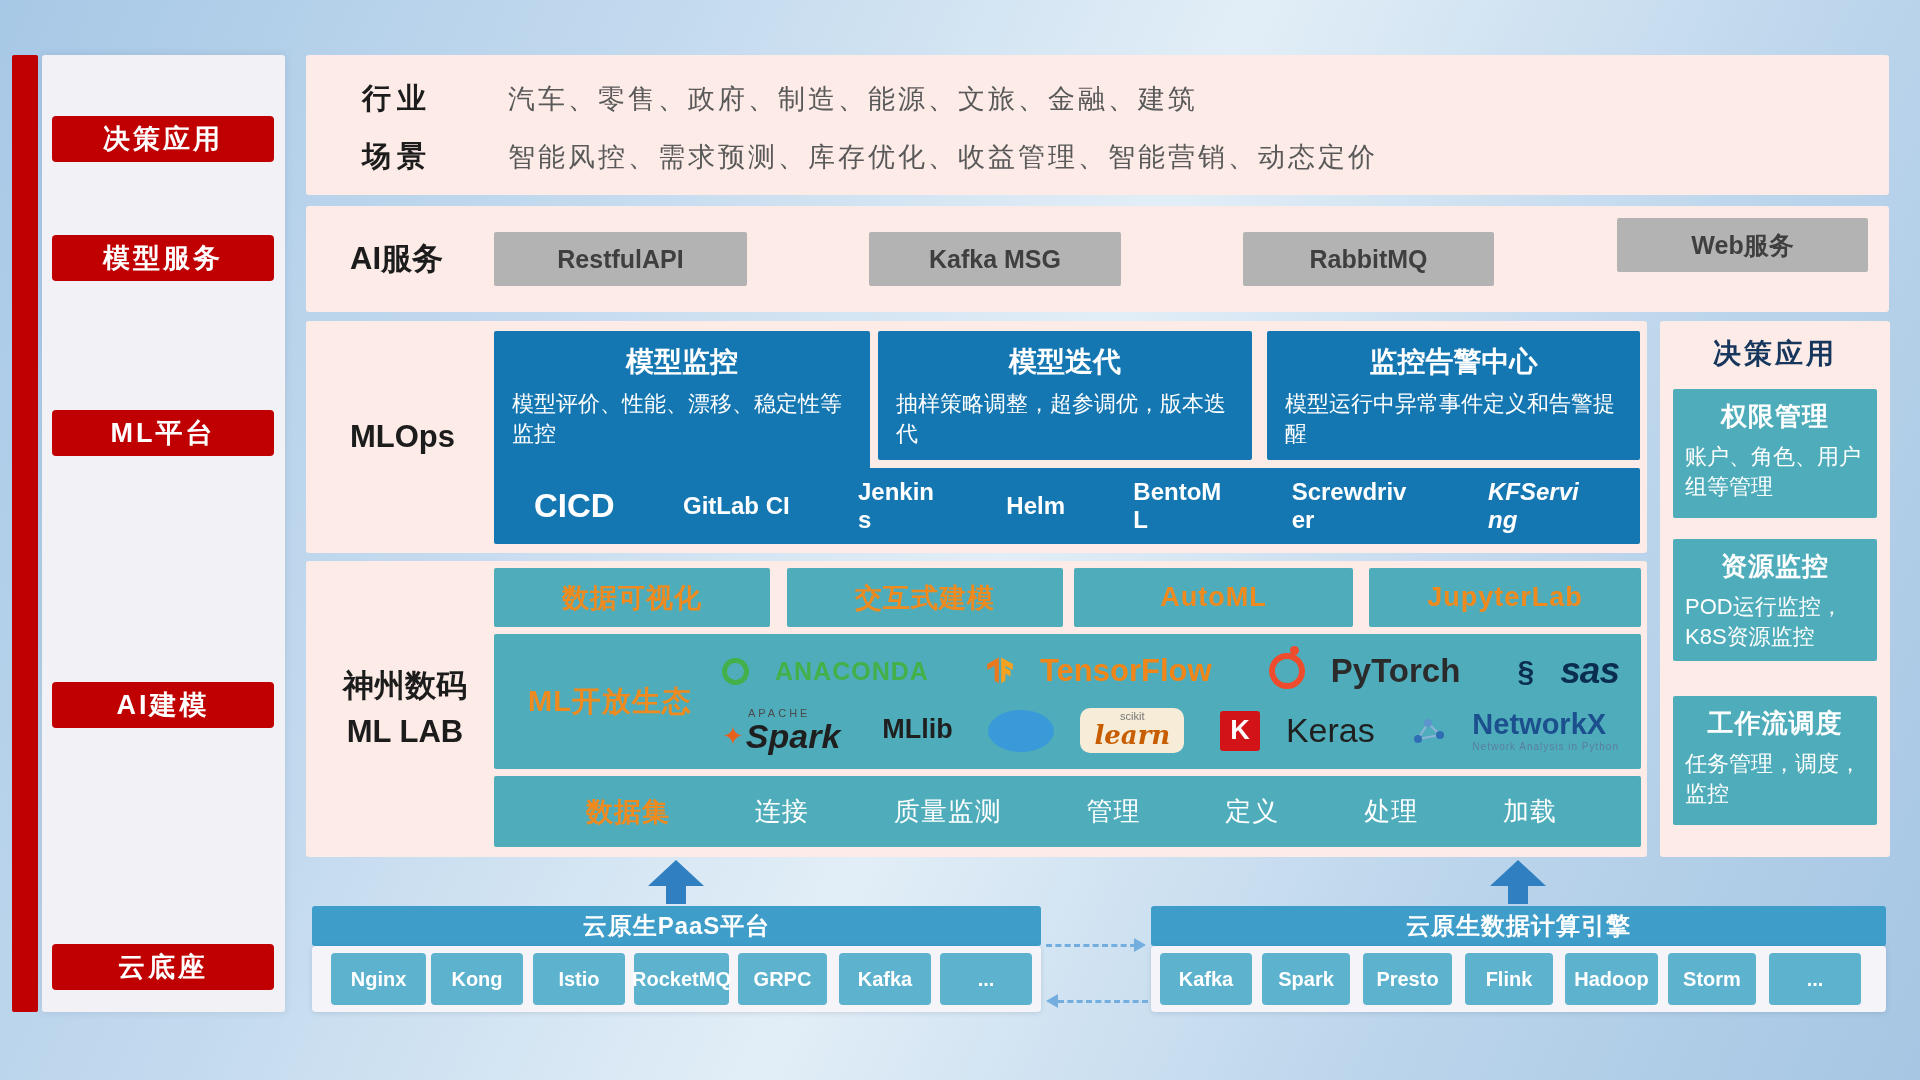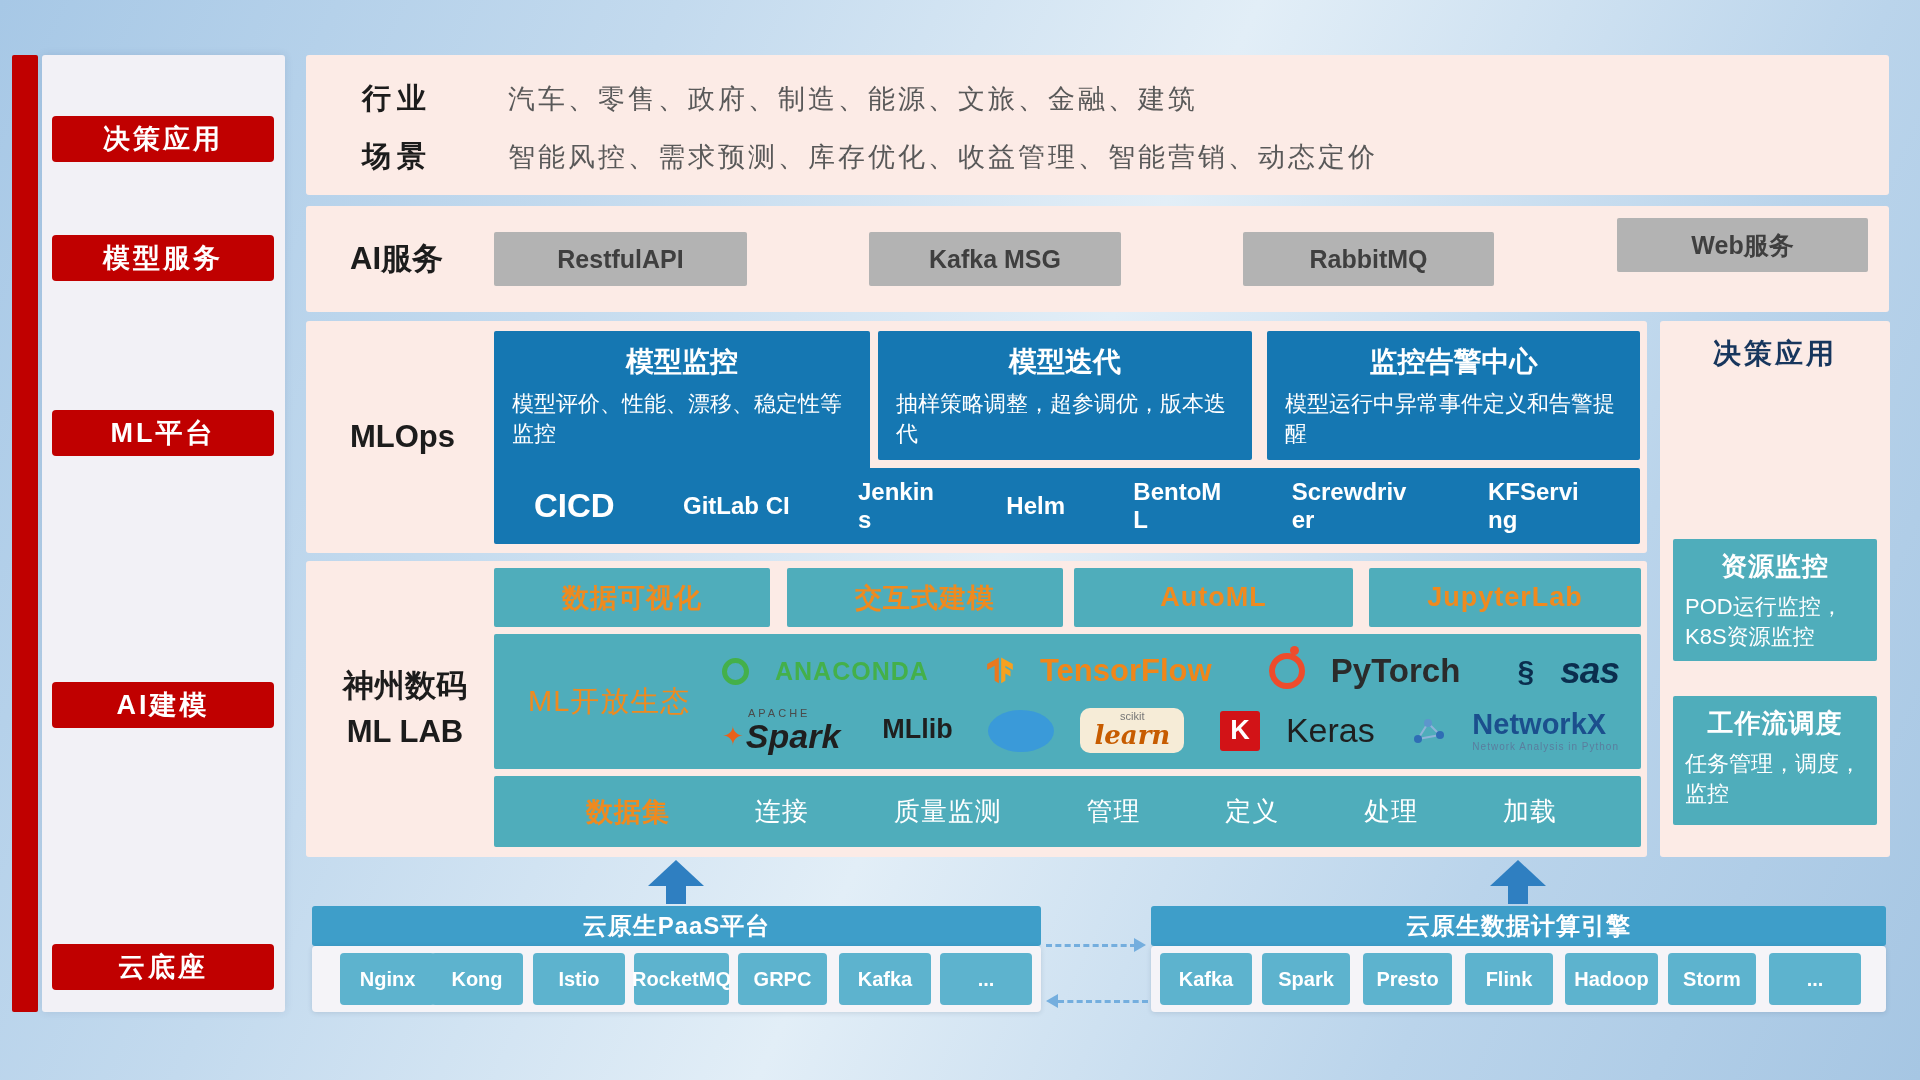--- a/index.html
+++ b/index.html
@@ -24,21 +24,21 @@
   .cicd-bar{position:absolute;background:#1577b2;color:#fff;display:flex;align-items:center;
     justify-content:space-between;padding:0 48px 0 40px;box-sizing:border-box;border-radius:2px;}
   .cicd-big{font-size:33px;font-weight:bold;}
   .cicd-item{font-size:24px;font-weight:bold;line-height:1.15;word-break:break-all;}
   .mllab-title{position:absolute;left:14px;top:0;height:100%;width:170px;display:flex;flex-direction:column;
     align-items:center;justify-content:center;font-size:31px;font-weight:bold;color:#1c1c1c;line-height:1.5;}
   .tool-chip{position:absolute;background:#4fadbb;color:#ef8a1f;font-weight:bold;font-size:27px;
     display:flex;align-items:center;justify-content:center;border-radius:2px;letter-spacing:1px;}
   .eco-box{position:absolute;background:#4fadbb;border-radius:2px;}
   .eco-label{position:absolute;left:34px;top:0;height:100%;display:flex;align-items:center;
-    font-size:29px;font-weight:normal;color:#ef8a1f;letter-spacing:1px;}
+    font-size:29px;font-weight:bold;color:#ef8a1f;letter-spacing:1px;}
   .logo-rows{position:absolute;left:228px;right:16px;top:0;height:100%;display:flex;flex-direction:column;justify-content:space-evenly;}
   .logo-row{display:flex;align-items:center;justify-content:space-between;padding-right:6px;}
   .logo{display:flex;align-items:center;gap:26px;}
   .ana-ring{width:27px;height:27px;border:5px solid #44b04a;border-radius:50%;box-sizing:border-box;}
   .ana-text{color:#44b04a;font-weight:bold;font-size:25px;letter-spacing:1px;}
   .tf-text{color:#f0861a;font-weight:bold;font-size:31px;}
   .pt-ring{position:relative;width:24px;height:24px;border:6px solid #ee4c2c;border-radius:50%;box-sizing:content-box;}
   .pt-ring:after{content:"";position:absolute;width:9px;height:9px;background:#ee4c2c;border-radius:50%;top:-13px;left:15px;}
   .pt-text{color:#2b2b2b;font-weight:bold;font-size:33px;}
   .sas-swoosh{color:#0b2e4e;font-size:30px;font-weight:bold;}
@@ -133,26 +133,30 @@
       <div class="card-desc">模型运行中异常事件定义和告警提醒</div>
     </div>
 
     <div class="cicd-bar" style="left:188px;top:147px;width:1146px;height:76px;">
       <span class="cicd-big">CICD</span>
       <span class="cicd-item">GitLab CI</span>
       <span class="cicd-item" style="width:80px;">Jenkins</span>
       <span class="cicd-item">Helm</span>
       <span class="cicd-item" style="width:90px;">BentoML</span>
       <span class="cicd-item" style="width:128px;">Screwdriver</span>
-      <span class="cicd-item" style="width:104px;">KFServing</span>
+      <span class="cicd-item" style="width:104px;font-style:italic;">KFServing</span>
     </div>
   </div>
 
   <div class="abs pink" style="left:1660px;top:321px;width:230px;height:536px;">
     <div class="mon-title">决策应用</div>
+    <div class="mon-card" style="top:68px;height:129px;">
+      <div class="mon-card-title">权限管理</div>
+      <div class="mon-card-desc">账户、角色、用户组等管理</div>
+    </div>
     <div class="mon-card" style="top:218px;height:122px;">
       <div class="mon-card-title">资源监控</div>
       <div class="mon-card-desc">POD运行监控，K8S资源监控</div>
     </div>
     <div class="mon-card" style="top:375px;height:129px;">
       <div class="mon-card-title">工作流调度</div>
       <div class="mon-card-desc">任务管理，调度，监控</div>
     </div>
   </div>
 
@@ -246,21 +250,21 @@
     <div class="up-head"></div>
     <div class="up-stem"></div>
   </div>
   <div class="up-arrow" style="left:1490px;top:860px;">
     <div class="up-head"></div>
     <div class="up-stem"></div>
   </div>
 
   <div class="bar" style="left:312px;top:906px;width:729px;height:40px;">云原生PaaS平台</div>
   <div class="tray" style="left:312px;top:946px;width:729px;height:66px;">
-    <div class="chip" style="left:28px;top:7px;width:95px;height:52px;">Nginx</div>
+    <div class="chip" style="left:19px;top:7px;width:95px;height:52px;">Nginx</div>
     <div class="chip" style="left:119px;top:7px;width:92px;height:52px;">Kong</div>
     <div class="chip" style="left:221px;top:7px;width:92px;height:52px;">Istio</div>
     <div class="chip" style="left:322px;top:7px;width:95px;height:52px;">RocketMQ</div>
     <div class="chip" style="left:426px;top:7px;width:89px;height:52px;">GRPC</div>
     <div class="chip" style="left:527px;top:7px;width:92px;height:52px;">Kafka</div>
     <div class="chip" style="left:628px;top:7px;width:92px;height:52px;">...</div>
   </div>
 
   <div class="bar" style="left:1151px;top:906px;width:735px;height:40px;">云原生数据计算引擎</div>
   <div class="tray" style="left:1151px;top:946px;width:735px;height:66px;">

